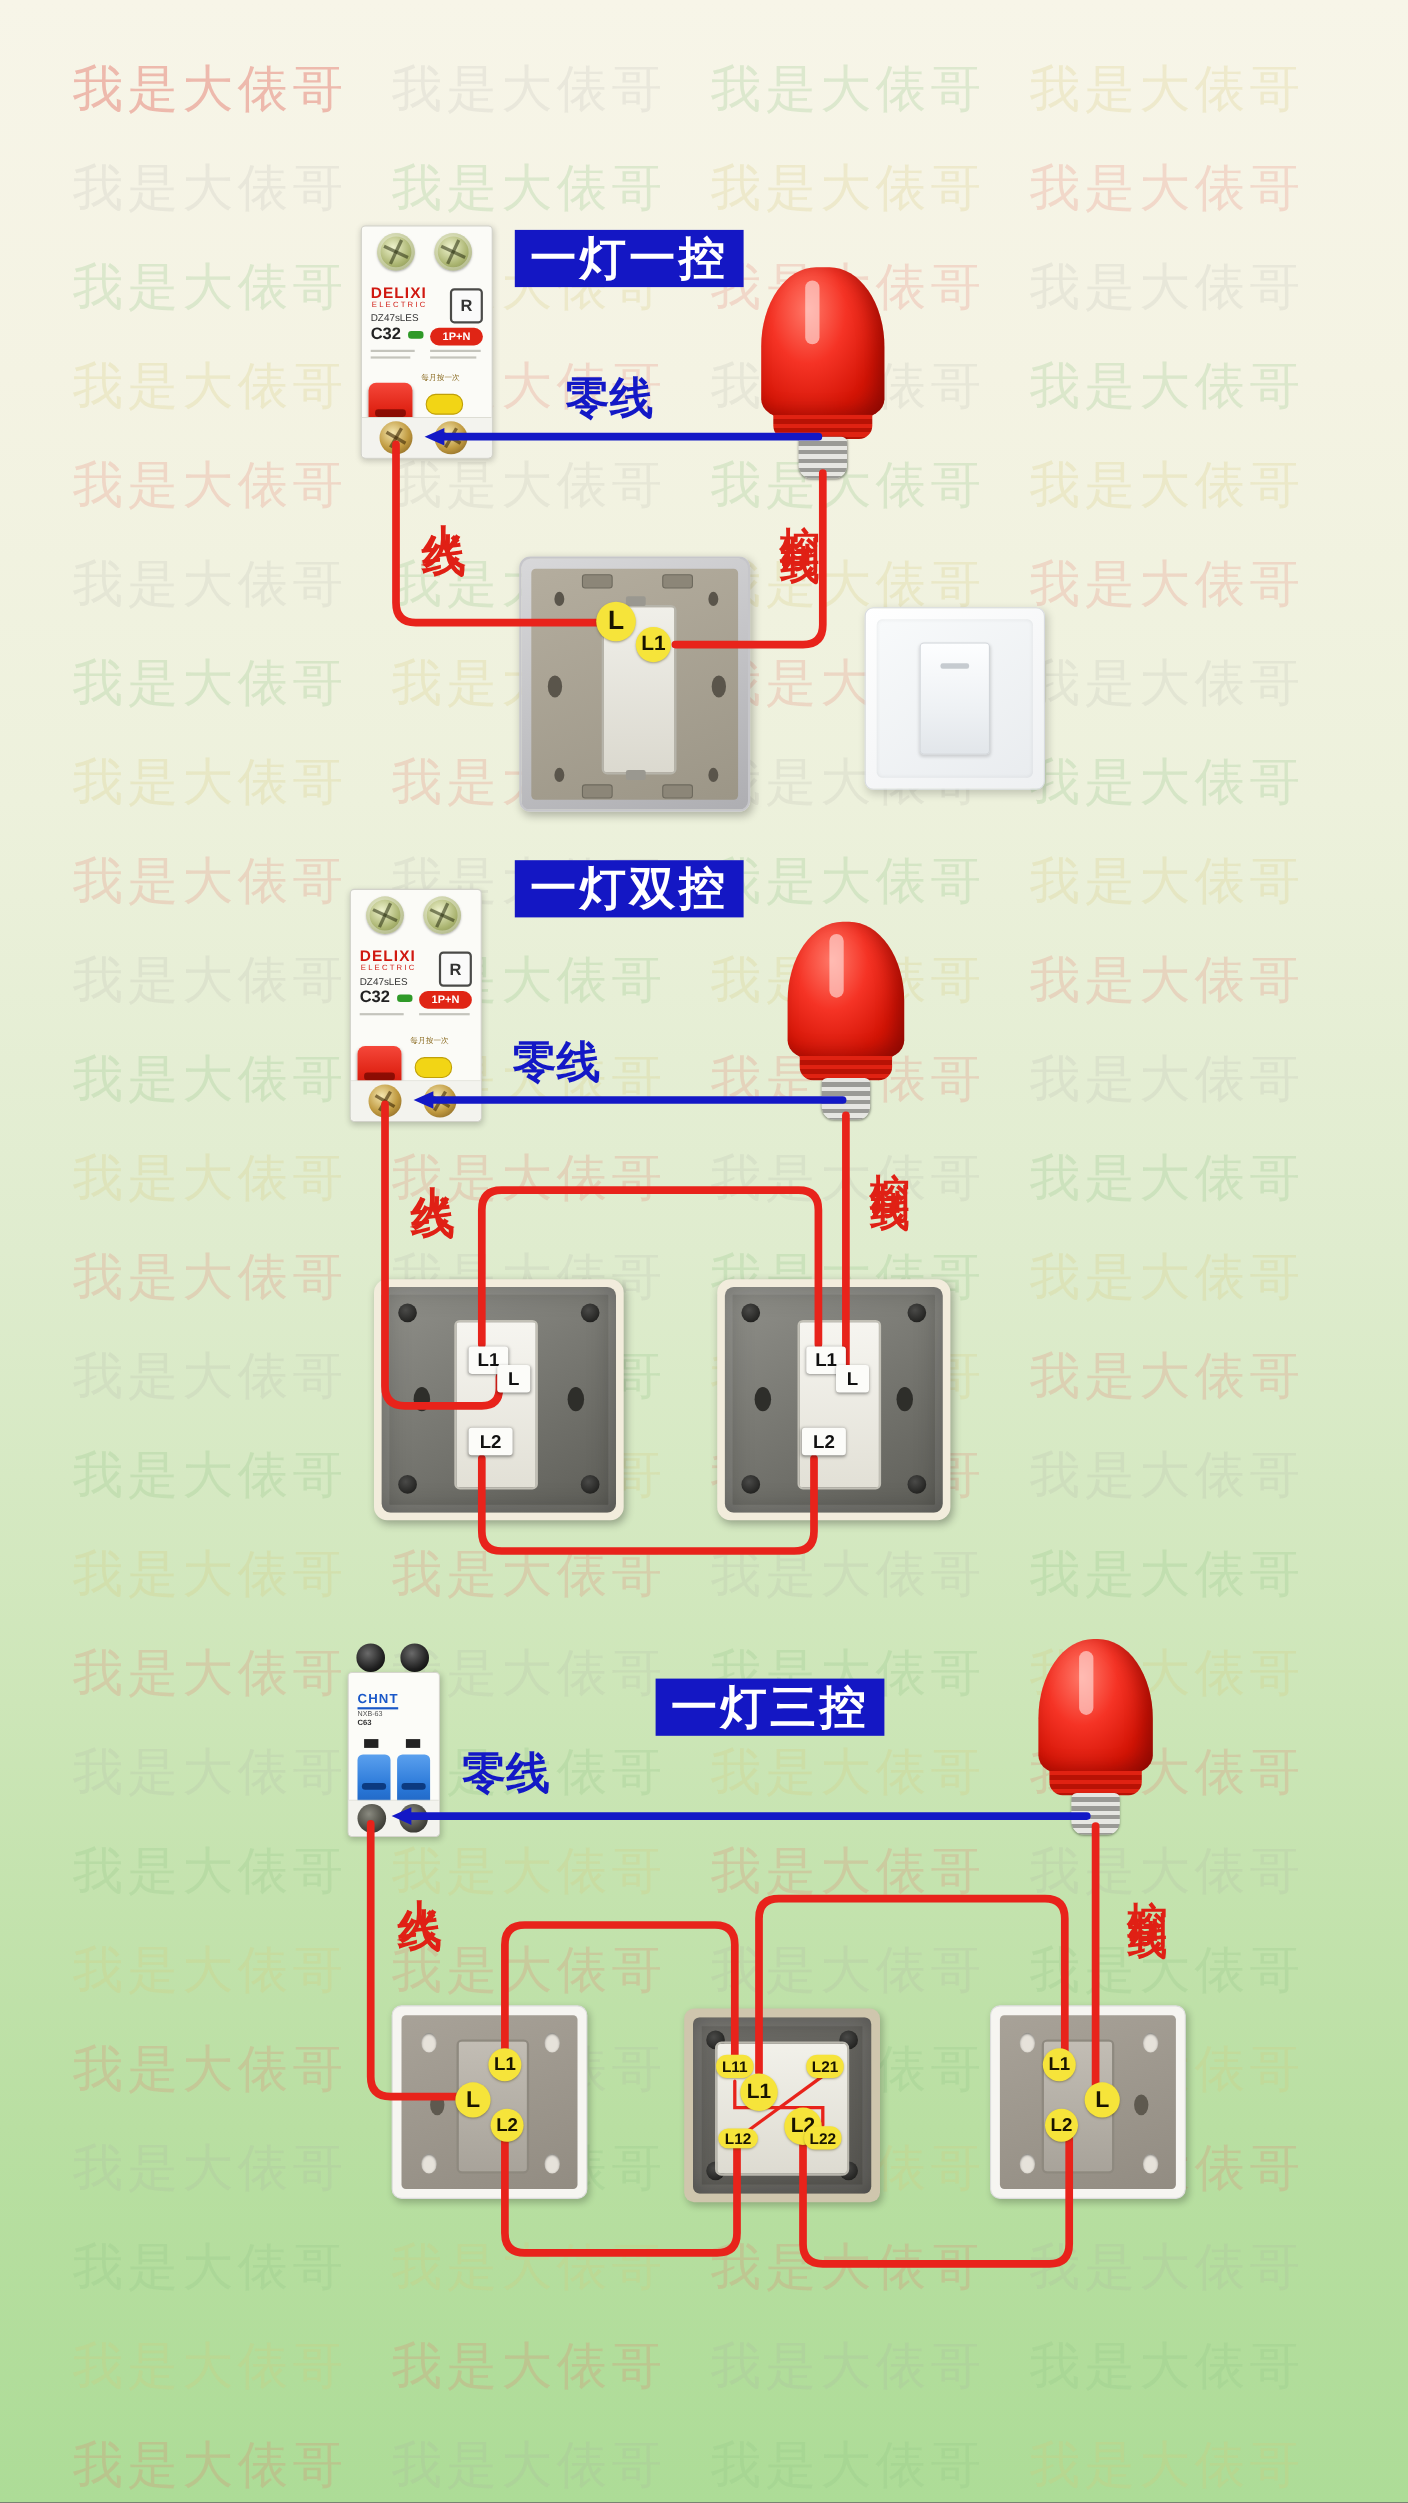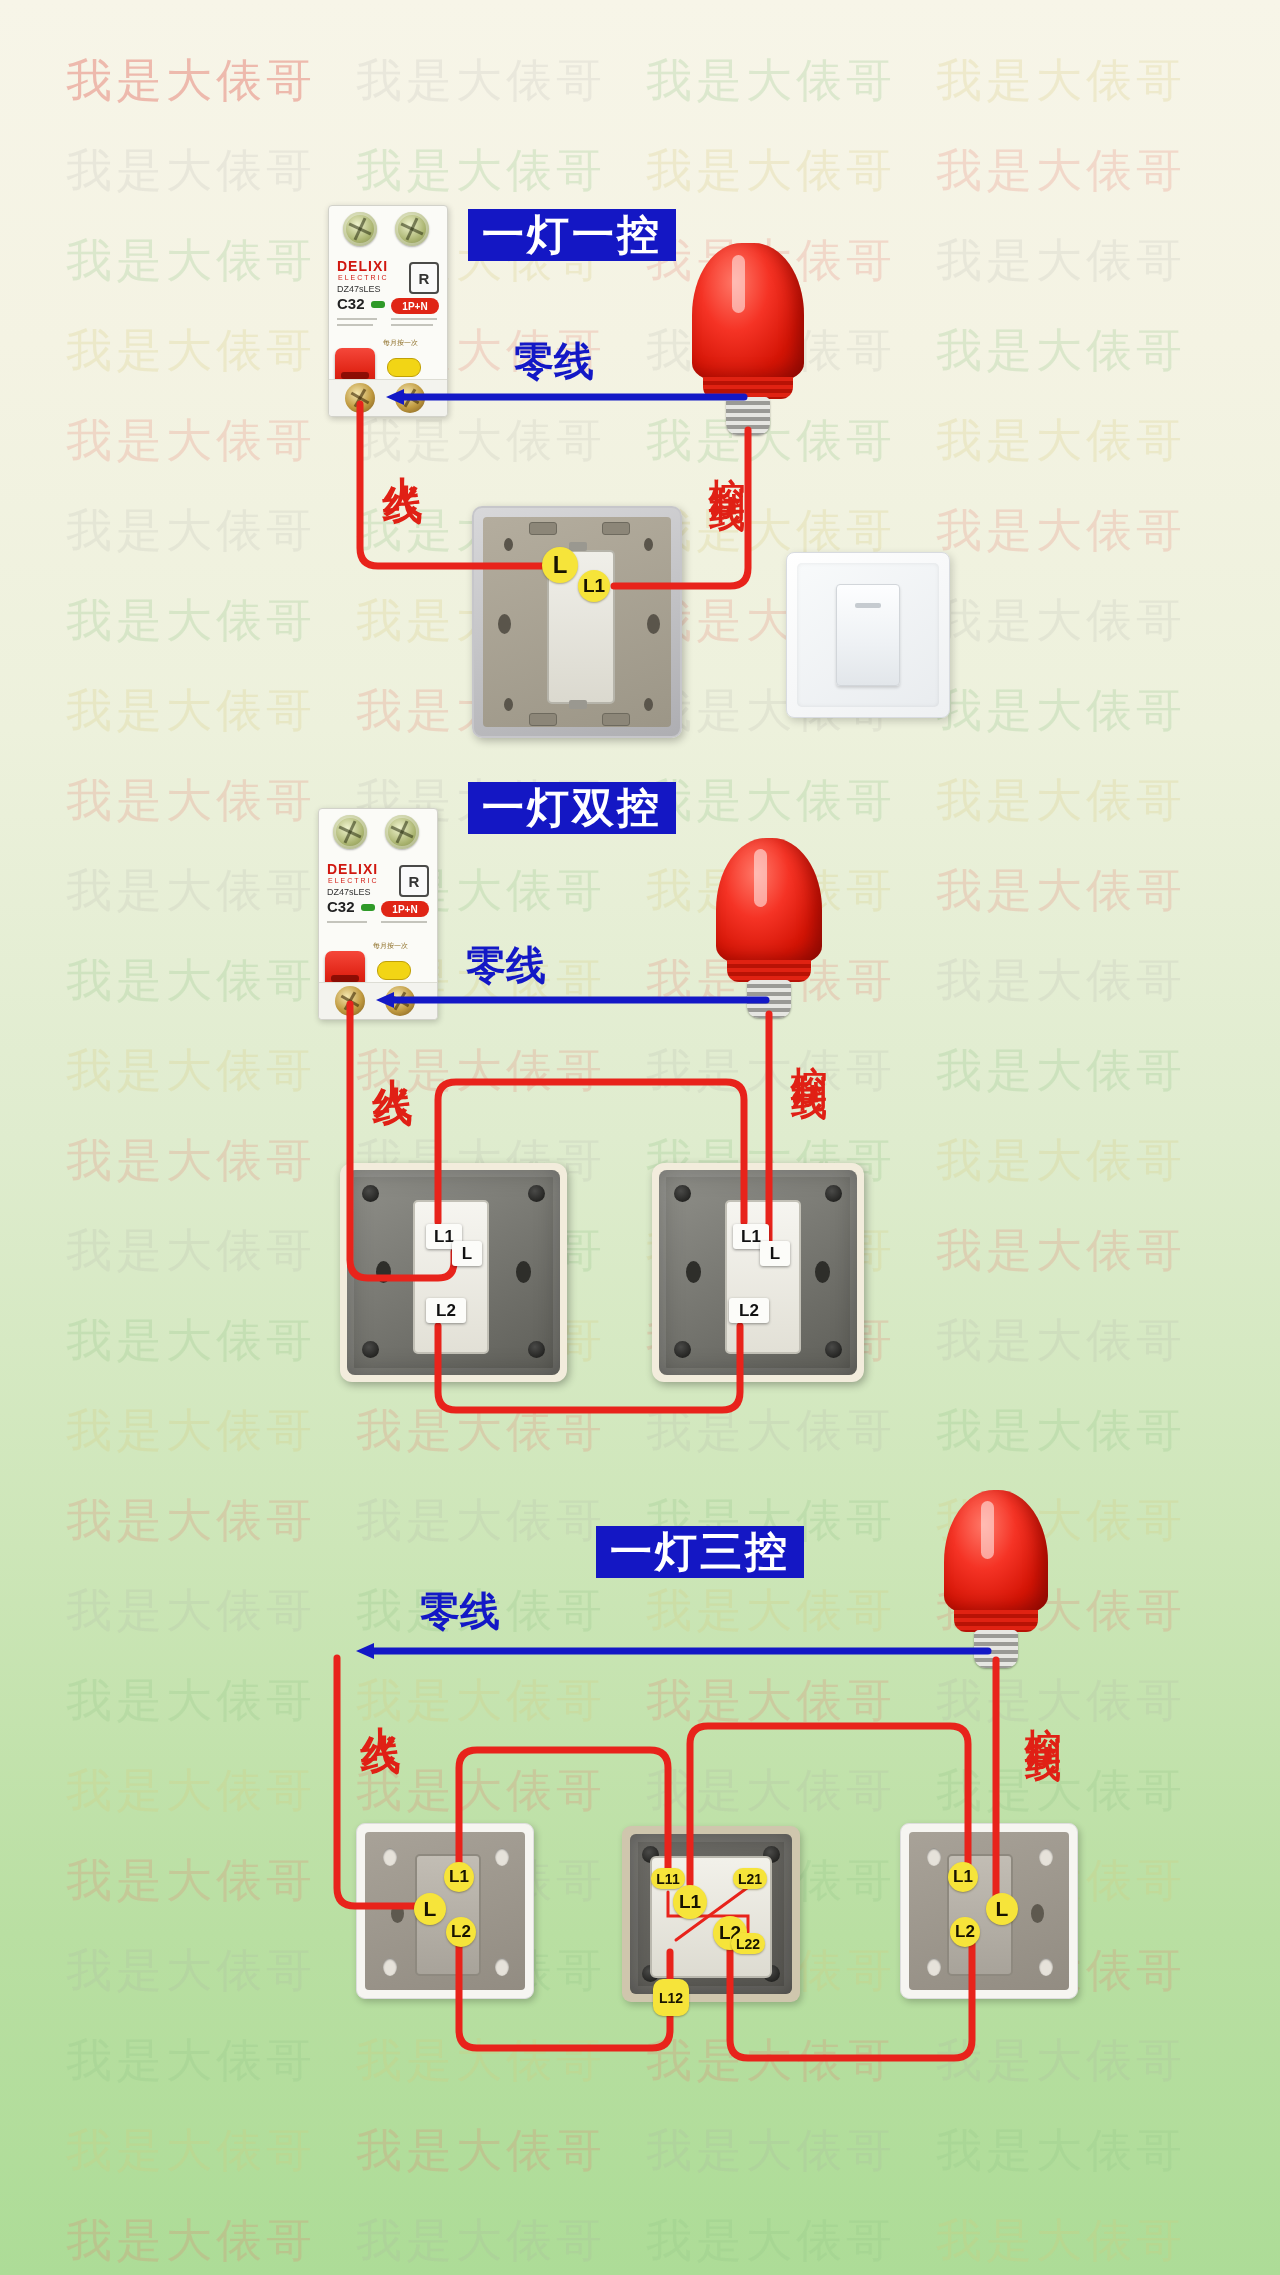--- a/index.html
+++ b/index.html
@@ -346,20 +346,37 @@
   <div class="txt-v red" style="left:366px;top:1046px;">火线</div>
   <div class="txt-v red" style="left:784px;top:1038px;font-size:36px;">控制线</div>
 
   <div class="wbox" style="left:426px;top:1224px;width:36px;height:25px;">L1</div>
   <div class="wbox" style="left:452px;top:1241px;width:30px;height:25px;">L</div>
   <div class="wbox" style="left:426px;top:1298px;width:40px;height:25px;">L2</div>
   <div class="wbox" style="left:733px;top:1224px;width:36px;height:25px;">L1</div>
   <div class="wbox" style="left:760px;top:1241px;width:30px;height:25px;">L</div>
   <div class="wbox" style="left:729px;top:1298px;width:40px;height:25px;">L2</div>
 
+  <div class="chnt" style="left:316px;top:1494px;">
+    <div class="chnt-blkscr" style="left:8px;"></div>
+    <div class="chnt-blkscr" style="left:48px;"></div>
+    <div class="chnt-body">
+      <div class="chnt-brand">CHNT</div>
+      <div class="chnt-model">NXB-63</div>
+      <div class="chnt-rating">C63</div>
+      <div class="chnt-mark" style="left:14px;"></div>
+      <div class="chnt-mark" style="left:52px;"></div>
+      <div class="chnt-handle" style="left:8px;"></div>
+      <div class="chnt-handle" style="left:44px;"></div>
+      <div class="chnt-strip">
+        <div class="chnt-tscrew" style="left:8px;"></div>
+        <div class="chnt-tscrew" style="left:46px;"></div>
+      </div>
+    </div>
+  </div>
 
   <div class="title" style="left:596px;top:1526px;">一灯三控</div>
 
   <div class="bulb" style="left:944px;top:1490px;width:104px;height:178px;">
     <div class="bulb-dome"></div>
     <div class="bulb-collar"></div>
     <div class="bulb-base"></div>
   </div>
 
   <div class="panelC" style="left:356px;top:1823px;width:178px;height:176px;">
@@ -395,21 +412,21 @@
   <div class="txt-v red" style="left:354px;top:1694px;">火线</div>
   <div class="txt-v red" style="left:1018px;top:1700px;font-size:36px;">控制线</div>
 
   <div class="cir" style="left:444px;top:1862px;width:30px;height:30px;font-size:17px;">L1</div>
   <div class="cir" style="left:414px;top:1893px;width:32px;height:32px;font-size:21px;">L</div>
   <div class="cir" style="left:446px;top:1917px;width:30px;height:30px;font-size:17px;">L2</div>
 
   <div class="oval" style="left:651px;top:1868px;width:34px;height:21px;">L11</div>
   <div class="oval" style="left:733px;top:1868px;width:34px;height:21px;">L21</div>
   <div class="cir" style="left:673px;top:1885px;width:34px;height:34px;font-size:19px;">L1</div>
-  <div class="oval" style="left:653px;top:1935px;width:36px;height:37px;margin-top:44px;">L12</div>
+  <div class="oval" style="left:653px;top:1935px;width:36px;height:18px;">L12</div>
   <div class="cir" style="left:713px;top:1916px;width:34px;height:34px;font-size:19px;">L2</div>
   <div class="oval" style="left:731px;top:1933px;width:34px;height:21px;">L22</div>
 
   <div class="cir" style="left:948px;top:1862px;width:30px;height:30px;font-size:17px;">L1</div>
   <div class="cir" style="left:986px;top:1893px;width:32px;height:32px;font-size:21px;">L</div>
   <div class="cir" style="left:950px;top:1917px;width:30px;height:30px;font-size:17px;">L2</div>
 
   <svg class="wires" width="1280" height="2275" viewBox="0 0 1280 2275">
 
     <path d="M 404 397 H 744" fill="none" stroke-width="7" stroke-linecap="round" stroke="#1318c6"></path>

